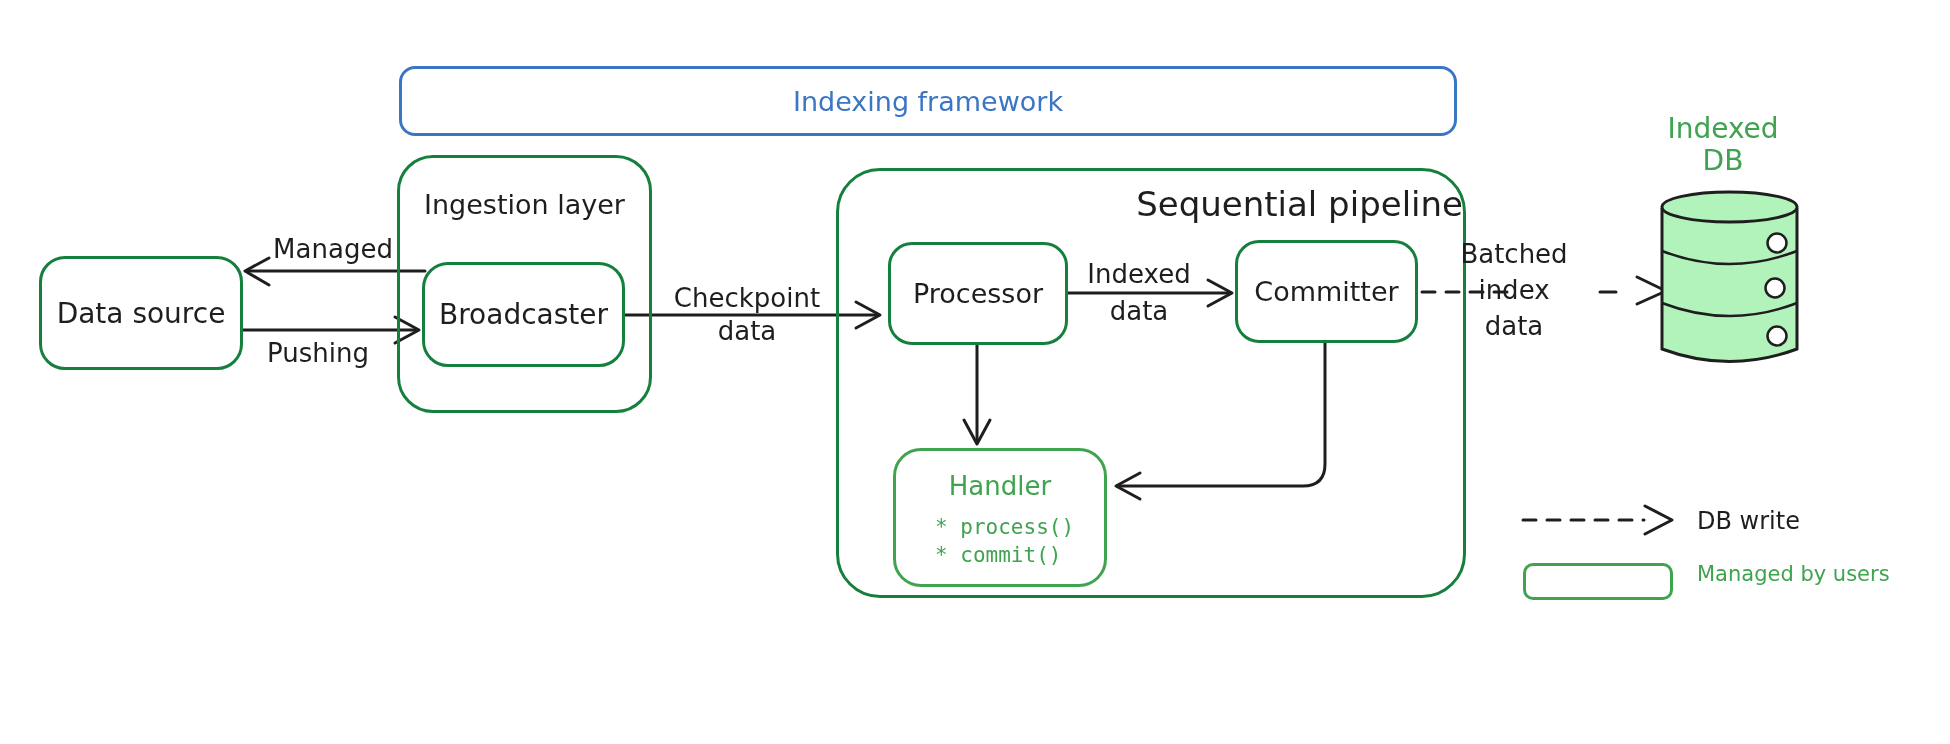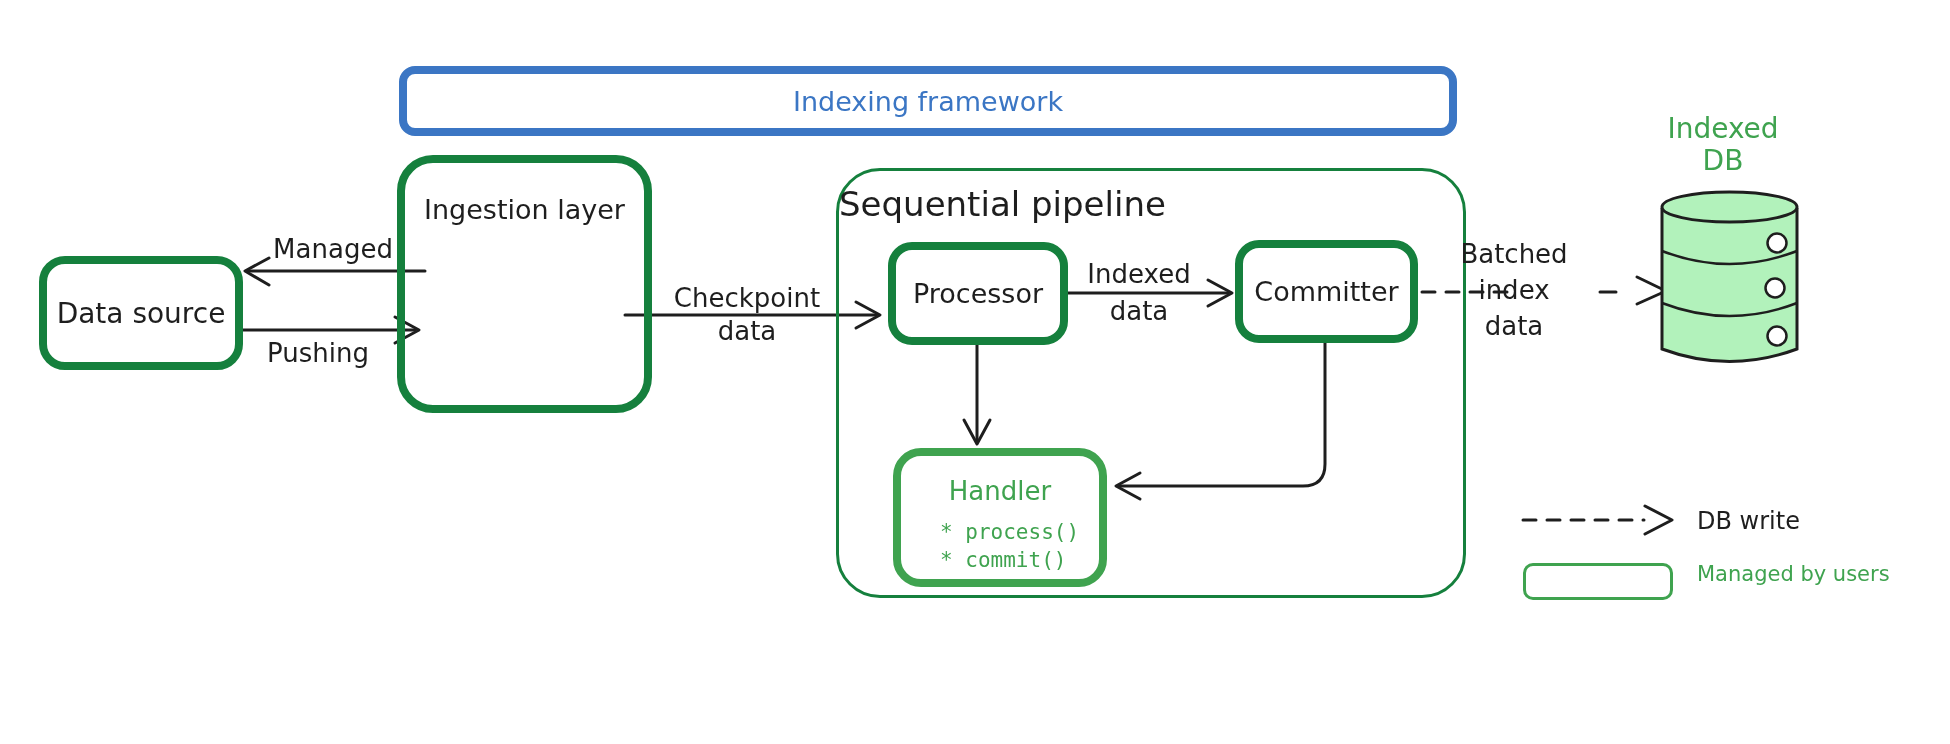--- a/index.html
+++ b/index.html
@@ -2,21 +2,21 @@
 <html><head>
 <meta charset="utf-8">
 <style>
   html,body{margin:0;padding:0;background:#fff;}
   #stage{
     position:relative;width:1950px;height:744px;background:#ffffff;overflow:hidden;
     font-family:"DejaVu Sans","Liberation Sans",sans-serif;color:#1e1e1e;
   }
   .abs{position:absolute;}
   .node{
-    position:absolute;border:8px solid #15803d;background:transparent;
+    position:absolute;border:3px solid #15803d;background:transparent;
     display:flex;align-items:center;justify-content:center;box-sizing:border-box;
   }
   .node-label{font-size:27px;white-space:nowrap;}
   .titled{justify-content:flex-start;align-items:flex-start;}
   .edge-label{
     position:absolute;transform:translate(-50%,-50%);text-align:center;
     font-size:26px;line-height:33px;white-space:nowrap;
   }
   .green{color:#3fa34f;}
   .blue{color:#3b76c4;}
@@ -80,23 +80,26 @@
   </div>
 
   <div class="node" style="left:39px;top:256px;width:204px;height:114px;border-radius:26px;">
     <div class="node-label" style="font-size:28px;">Data source</div>
   </div>
 
   <div class="node titled" style="left:397px;top:155px;width:255px;height:258px;border-radius:36px;">
     <div class="node-label" style="width:100%;text-align:center;margin-top:31px;">Ingestion layer</div>
   </div>
 
+  <div class="node" style="left:422px;top:262px;width:203px;height:105px;border-radius:26px;">
+    <div class="node-label" style="font-size:28px;">Broadcaster</div>
+  </div>
 
   <div class="node titled" style="left:836px;top:168px;width:630px;height:430px;border-radius:44px;border-width:3.5px;">
-    <div class="node-label" style="width:100%;text-align:left;margin-top:13px;font-size:34px;">Sequential pipeline</div>
+    <div class="node-label" style="width:100%;text-align:right;margin-top:13px;font-size:34px;">Sequential pipeline</div>
   </div>
 
   <div class="node" style="left:888px;top:242px;width:180px;height:103px;border-radius:24px;">
     <div class="node-label">Processor</div>
   </div>
 
   <div class="node" style="left:1235px;top:240px;width:183px;height:103px;border-radius:24px;">
     <div class="node-label">Committer</div>
   </div>
 

